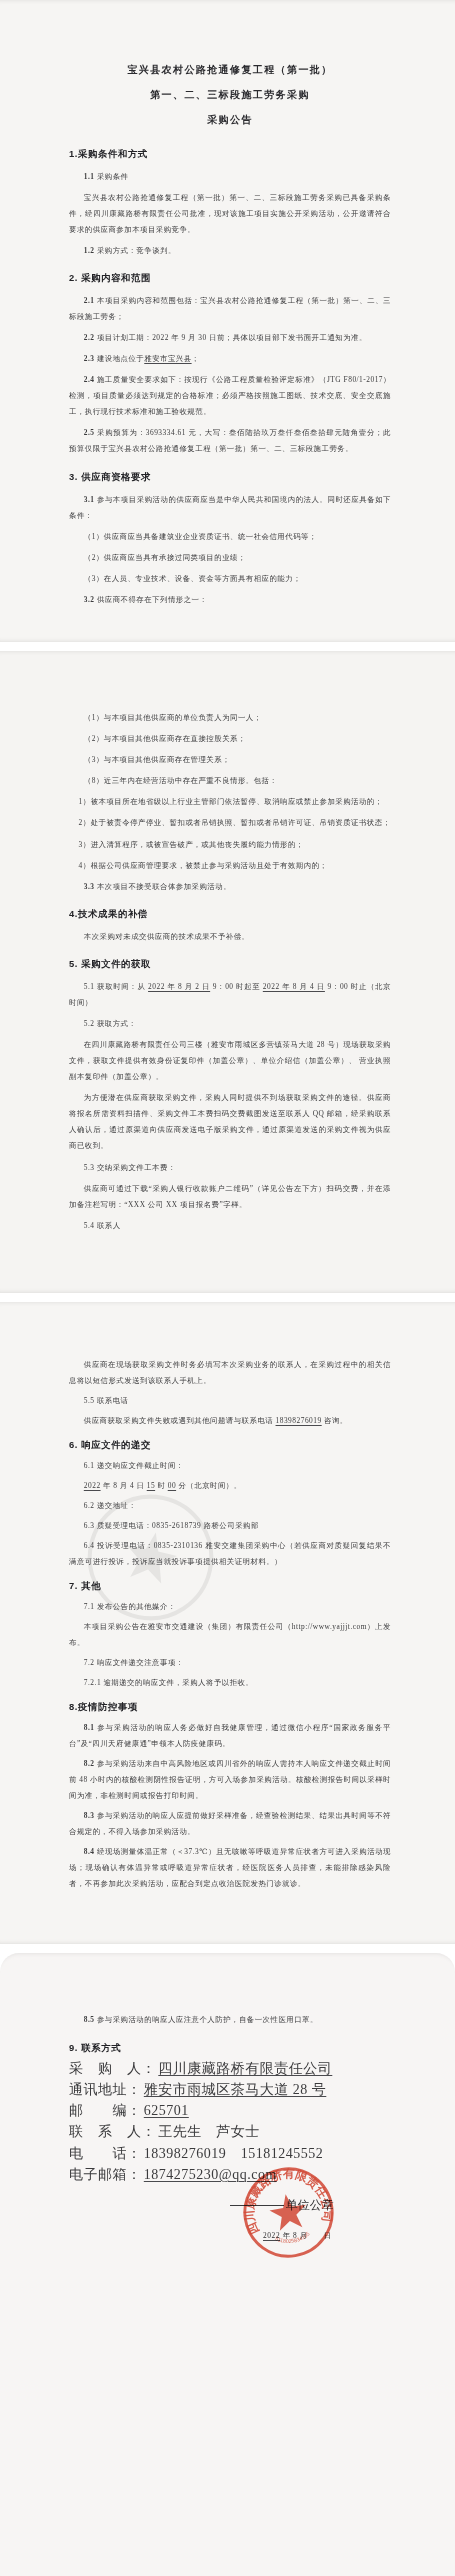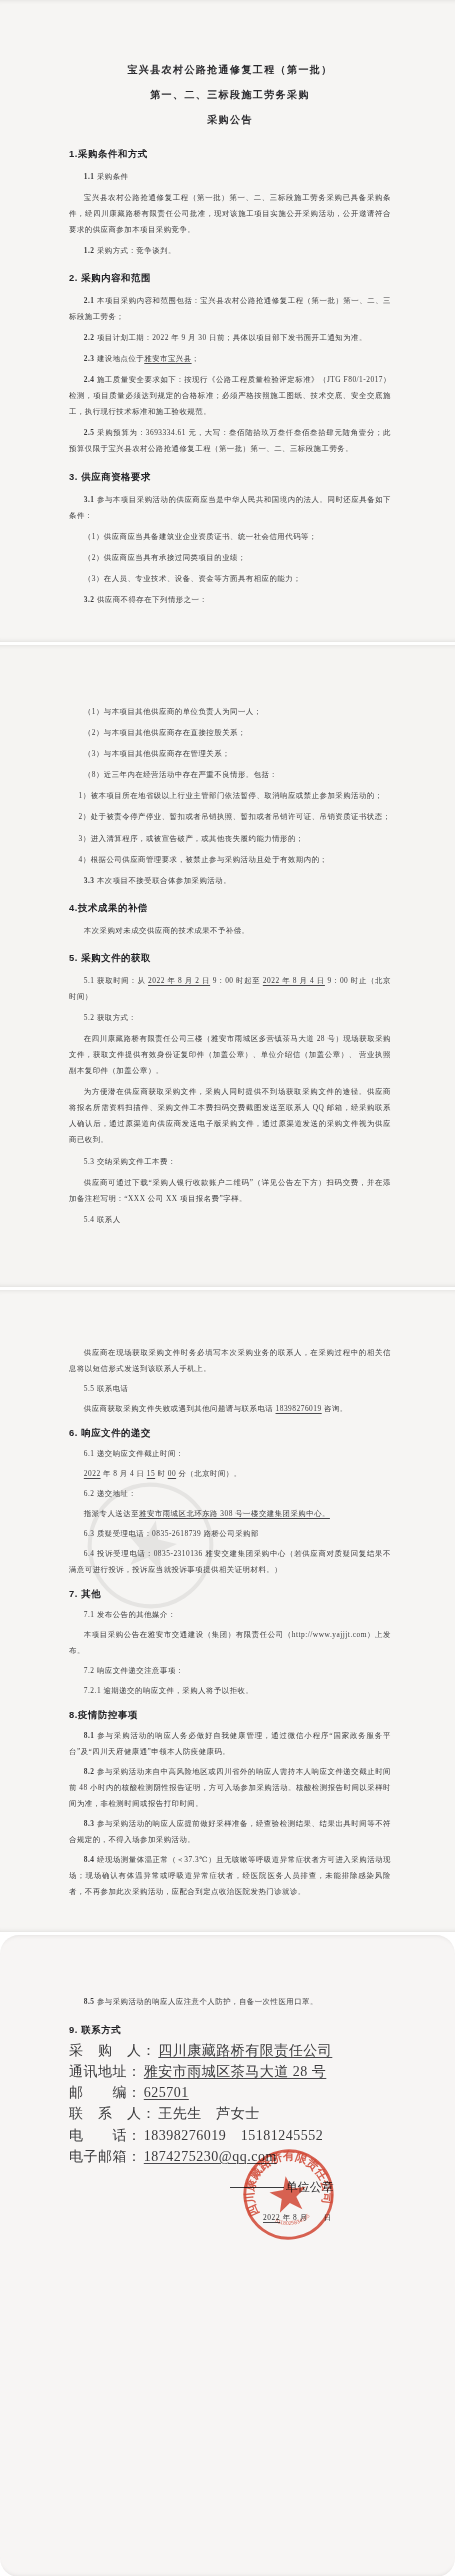--- a/index.html
+++ b/index.html
@@ -3,21 +3,21 @@
 <meta charset="utf-8">
 <style>
   html,body{margin:0;padding:0;background:#ffffff;}
   .doc{width:379px;}
   .page{
     position:relative;z-index:0;width:455px;height:642px;background:#f6f5f3;
     box-sizing:border-box;padding:0 64px 0 69px;overflow:hidden;
     box-shadow:inset 0 4.6px 5.7px -4.6px rgba(0,0,0,.10), inset 0 -4.6px 5.7px -4.6px rgba(0,0,0,.12);
     font-family:"Liberation Serif","DejaVu Serif",serif;color:#3b3b3d;
   }
-  .page + .page{margin-top:3px;}
+  .page + .page{margin-top:9px;}
   .page2{background:#f5f4f2;}
   .page4{background:#f7f5f4;}
   .titleblock{text-align:center;padding-top:57px;margin-bottom:15px;}
   .tline{font-family:"Liberation Sans","DejaVu Sans",sans-serif;font-weight:bold;
     font-size:10px;line-height:25px;letter-spacing:1.4px;color:#2b2b2f;}
   .h{font-family:"Liberation Sans","DejaVu Sans",sans-serif;font-weight:bold;
     color:#232327;font-size:9.4px;line-height:13.7px;letter-spacing:0.6px;margin:12.5px 0 8px;}
   .para{margin:0 0 5.1px;line-height:16px;font-size:7.4px;letter-spacing:0.5px;
     text-indent:2em;text-align:justify;}
   .para.i2{text-indent:1.3em;}
@@ -99,21 +99,20 @@
       <circle cx="100" cy="100" r="90" fill="none" stroke="#555" stroke-width="6"></circle>
       <polygon points="100,62 109.4,89.1 138,89.6 115.2,106.9 123.5,134.4 100,118 76.5,134.4 84.8,106.9 62,89.6 90.6,89.1" fill="#555"></polygon>
     </svg>
     <p class="para">供应商在现场获取采购文件时务必填写本次采购业务的联系人，在采购过程中的相关信息将以短信形式发送到该联系人手机上。</p>
     <p class="para">5.5 联系电话</p>
     <p class="para"><span>供应商获取采购文件失败或遇到其他问题请与联系电话 </span><span class="u">18398276019</span><span> 咨询。</span></p>
     <div class="h">6. 响应文件的递交</div>
     <p class="para">6.1 递交响应文件截止时间：</p>
     <p class="para"><span class="u">2022</span><span> 年 8 月 4 日 </span><span class="u">15</span><span> 时 </span><span class="u">00</span><span> 分（北京时间）。</span></p>
     <p class="para">6.2 递交地址：</p>
-    <p class="para"><span>指派专人送达至</span><span class="u">雅安市雨城区北环东路 308 号一楼交建集团采购中心。</span></p>
     <p class="para">6.3 质疑受理电话：0835-2618739 路桥公司采购部</p>
     <p class="para">6.4 投诉受理电话：0835-2310136 雅安交建集团采购中心（若供应商对质疑回复结果不满意可进行投诉，投诉应当就投诉事项提供相关证明材料。）</p>
     <div class="h">7. 其他</div>
     <p class="para">7.1 发布公告的其他媒介：</p>
     <p class="para">本项目采购公告在雅安市交通建设（集团）有限责任公司（http://www.yajjjt.com）上发布。</p>
     <p class="para">7.2 响应文件递交注意事项：</p>
     <p class="para">7.2.1 逾期递交的响应文件，采购人将予以拒收。</p>
     <div class="h">8.疫情防控事项</div>
     <p class="para"><span class="pn">8.1</span><span> 参与采购活动的响应人务必做好自我健康管理，通过微信小程序“国家政务服务平台”及“四川天府健康通”申领本人防疫健康码。</span></p>
     <p class="para"><span class="pn">8.2</span><span> 参与采购活动来自中高风险地区或四川省外的响应人需持本人响应文件递交截止时间前 48 小时内的核酸检测阴性报告证明，方可入场参加采购活动。核酸检测报告时间以采样时间为准，非检测时间或报告打印时间。</span></p>

